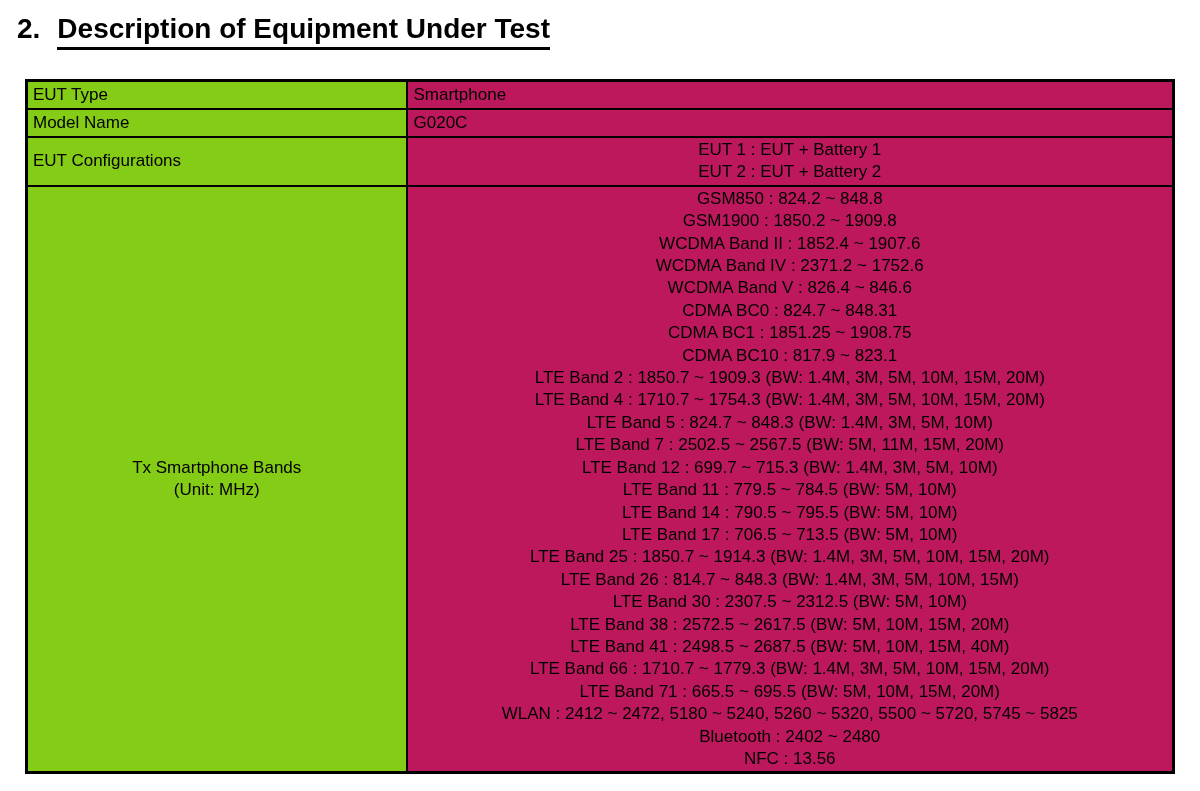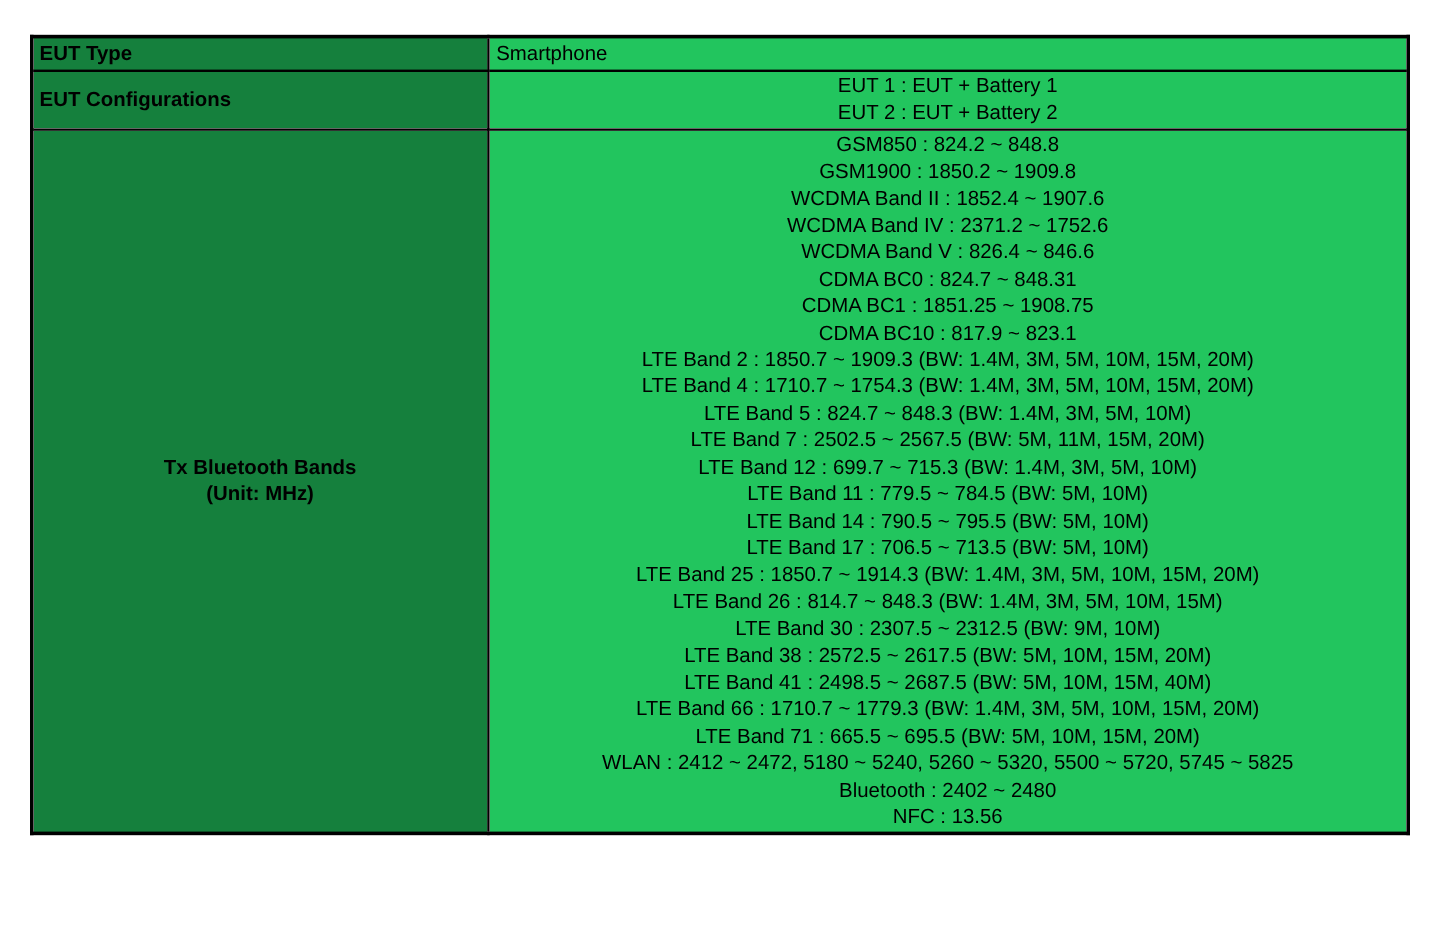--- a/index.html
+++ b/index.html
@@ -45,58 +45,65 @@
     border: 3px solid #000000;
   }
   table.doc-table td {
     border: 2px solid #000000;
     font-size: 17px;
     line-height: 22.4px;
     vertical-align: middle;
     overflow: hidden;
   }
   td.label-cell {
-    background: #15803d;
-    font-weight: 700;
+    background: #84cc16;
+    font-weight: 400;
     padding: 1px 5px;
     width: 376px;
   }
   td.value-cell {
-    background: #22c55e;
+    background: #be185d;
     padding: 1px 6px;
   }
   tr.row-single td { height: 24px; }
   .lines div { white-space: nowrap; text-align: center; }
 </style>
 </head>
 <body>
 
 <div class="page">
 
+  <h2 class="heading">
+    <span class="num">2.</span><span class="title">Description of Equipment Under Test</span>
+  </h2>
 
   <table class="doc-table">
     <colgroup>
       <col style="width:380px">
       <col>
     </colgroup>
     <tbody>
       <tr class="row-single">
         <td class="label-cell">EUT Type</td>
         <td class="value-cell">Smartphone</td>
       </tr>
+      <tr class="row-single">
+        <td class="label-cell">Model Name</td>
+        <td class="value-cell">G020C</td>
+      </tr>
       <tr>
         <td class="label-cell">EUT Configurations</td>
         <td class="value-cell lines">
             <div>EUT 1 : EUT + Battery 1</div>
             <div>EUT 2 : EUT + Battery 2</div>
           </td>
       </tr>
       <tr>
         <td class="label-cell lines">
-            <div>Tx Bluetooth Bands</div>
+            <div>Tx Smartphone Bands</div>
             <div>(Unit: MHz)</div>
           </td>
         <td class="value-cell lines">
             <div>GSM850 : 824.2 ~ 848.8</div>
             <div>GSM1900 : 1850.2 ~ 1909.8</div>
             <div>WCDMA Band II : 1852.4 ~ 1907.6</div>
             <div>WCDMA Band IV : 2371.2 ~ 1752.6</div>
             <div>WCDMA Band V : 826.4 ~ 846.6</div>
             <div>CDMA BC0 : 824.7 ~ 848.31</div>
             <div>CDMA BC1 : 1851.25 ~ 1908.75</div>
@@ -104,21 +111,21 @@
             <div>LTE Band 2 : 1850.7 ~ 1909.3 (BW: 1.4M, 3M, 5M, 10M, 15M, 20M)</div>
             <div>LTE Band 4 : 1710.7 ~ 1754.3 (BW: 1.4M, 3M, 5M, 10M, 15M, 20M)</div>
             <div>LTE Band 5 : 824.7 ~ 848.3 (BW: 1.4M, 3M, 5M, 10M)</div>
             <div>LTE Band 7 : 2502.5 ~ 2567.5 (BW: 5M, 11M, 15M, 20M)</div>
             <div>LTE Band 12 : 699.7 ~ 715.3 (BW: 1.4M, 3M, 5M, 10M)</div>
             <div>LTE Band 11 : 779.5 ~ 784.5 (BW: 5M, 10M)</div>
             <div>LTE Band 14 : 790.5 ~ 795.5 (BW: 5M, 10M)</div>
             <div>LTE Band 17 : 706.5 ~ 713.5 (BW: 5M, 10M)</div>
             <div>LTE Band 25 : 1850.7 ~ 1914.3 (BW: 1.4M, 3M, 5M, 10M, 15M, 20M)</div>
             <div>LTE Band 26 : 814.7 ~ 848.3 (BW: 1.4M, 3M, 5M, 10M, 15M)</div>
-            <div>LTE Band 30 : 2307.5 ~ 2312.5 (BW: 9M, 10M)</div>
+            <div>LTE Band 30 : 2307.5 ~ 2312.5 (BW: 5M, 10M)</div>
             <div>LTE Band 38 : 2572.5 ~ 2617.5 (BW: 5M, 10M, 15M, 20M)</div>
             <div>LTE Band 41 : 2498.5 ~ 2687.5 (BW: 5M, 10M, 15M, 40M)</div>
             <div>LTE Band 66 : 1710.7 ~ 1779.3 (BW: 1.4M, 3M, 5M, 10M, 15M, 20M)</div>
             <div>LTE Band 71 : 665.5 ~ 695.5 (BW: 5M, 10M, 15M, 20M)</div>
             <div>WLAN : 2412 ~ 2472, 5180 ~ 5240, 5260 ~ 5320, 5500 ~ 5720, 5745 ~ 5825</div>
             <div>Bluetooth : 2402 ~ 2480</div>
             <div>NFC : 13.56</div>
           </td>
       </tr>
 

